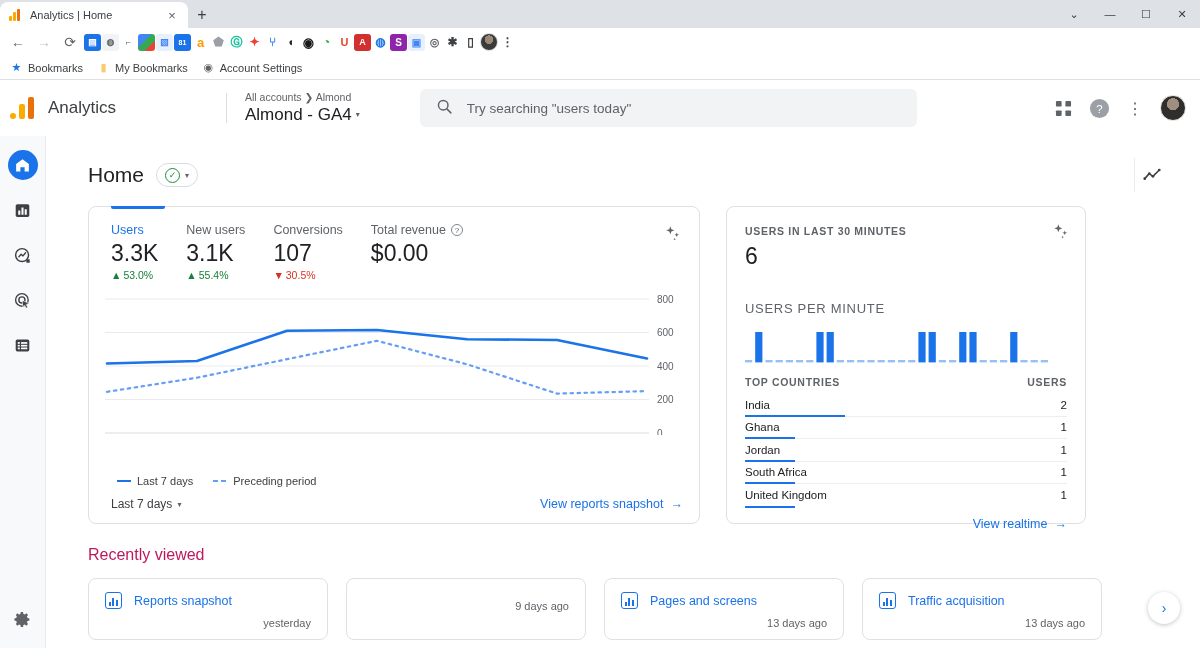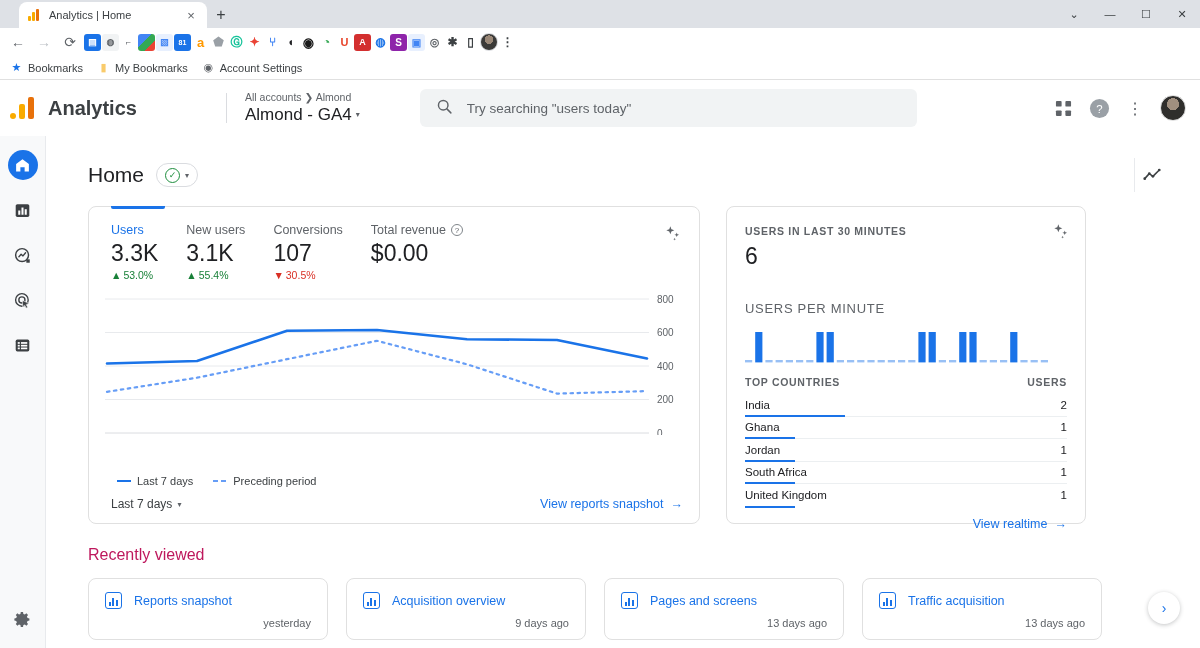--- a/index.html
+++ b/index.html
@@ -6,21 +6,21 @@
   html, body {
     width: 1200px; height: 648px;
     font-family: "Liberation Sans", sans-serif;
     background: #ffffff;
     overflow: hidden;
   }
 
   
   .browser-tabstrip {
     height: 28px; background: #dee1e6;
-    display: flex; align-items: flex-end; padding-left: 19px;
+    display: flex; align-items: flex-end; padding-left: 0;
     position: relative;
   }
   .tab {
     width: 188px; height: 26px; background: #fff;
     border-radius: 8px 8px 0 0;
     display: flex; align-items: center; gap: 8px;
     padding: 0 8px; position: relative;
   }
   .tab-favicon { width: 14px; height: 14px; position: relative; flex: 0 0 auto; }
   .tab-favicon i {
@@ -102,21 +102,21 @@
     padding: 0 14px 0 0; flex: 0 0 auto; background: #fff;
   }
   .ga-logo-wrap {
     width: 226px; display: flex; align-items: center; gap: 12px; padding-left: 10px;
   }
   .ga-logo { width: 26px; height: 22px; position: relative; }
   .ga-logo i { position: absolute; bottom: 0; border-radius: 2px; }
   .ga-logo i:nth-child(1){ left:0; width:6px; height:6px; background:#f9ab00; border-radius:50%; }
   .ga-logo i:nth-child(2){ left:9px; width:6px; height:15px; background:#f9ab00; }
   .ga-logo i:nth-child(3){ left:18px; width:6px; height:22px; background:#e8710a; }
-  .ga-brand { font-size: 20px; color: #3c4043; font-weight: 700; }
+  .ga-brand { font-size: 17px; color: #3c4043; font-weight: 400; }
   .ga-divider-v { width: 1px; height: 30px; background: #dadce0; }
   .acct-block { padding-left: 18px; cursor: pointer; }
   .acct-crumb { font-size: 10.5px; color: #5f6368; line-height: 14px; }
   .acct-name {
     font-size: 17px; color: #202124; line-height: 22px;
     display: flex; align-items: flex-end; gap: 4px;
   }
   .caret { font-size: 8px; color: #5f6368; }
   .ga-search {
     flex: 0 0 auto; width: 497px; height: 38px; background: #f1f3f4;
@@ -674,28 +674,20 @@
                   <i></i>
                   <i></i>
                   <i></i>
                 </span>
               <span class="rc-title">Reports snapshot</span>
             </div>
             <div class="rc-sub">yesterday</div>
           </div>
 
           <div class="recent-card">
-            <div class="recent-card-head">
-              <span class="rc-ico">
-                  <i></i>
-                  <i></i>
-                  <i></i>
-                </span>
-              <span class="rc-title">Acquisition overview</span>
-            </div>
             <div class="rc-sub">9 days ago</div>
           </div>
 
           <div class="recent-card">
             <div class="recent-card-head">
               <span class="rc-ico">
                   <i></i>
                   <i></i>
                   <i></i>
                 </span>

